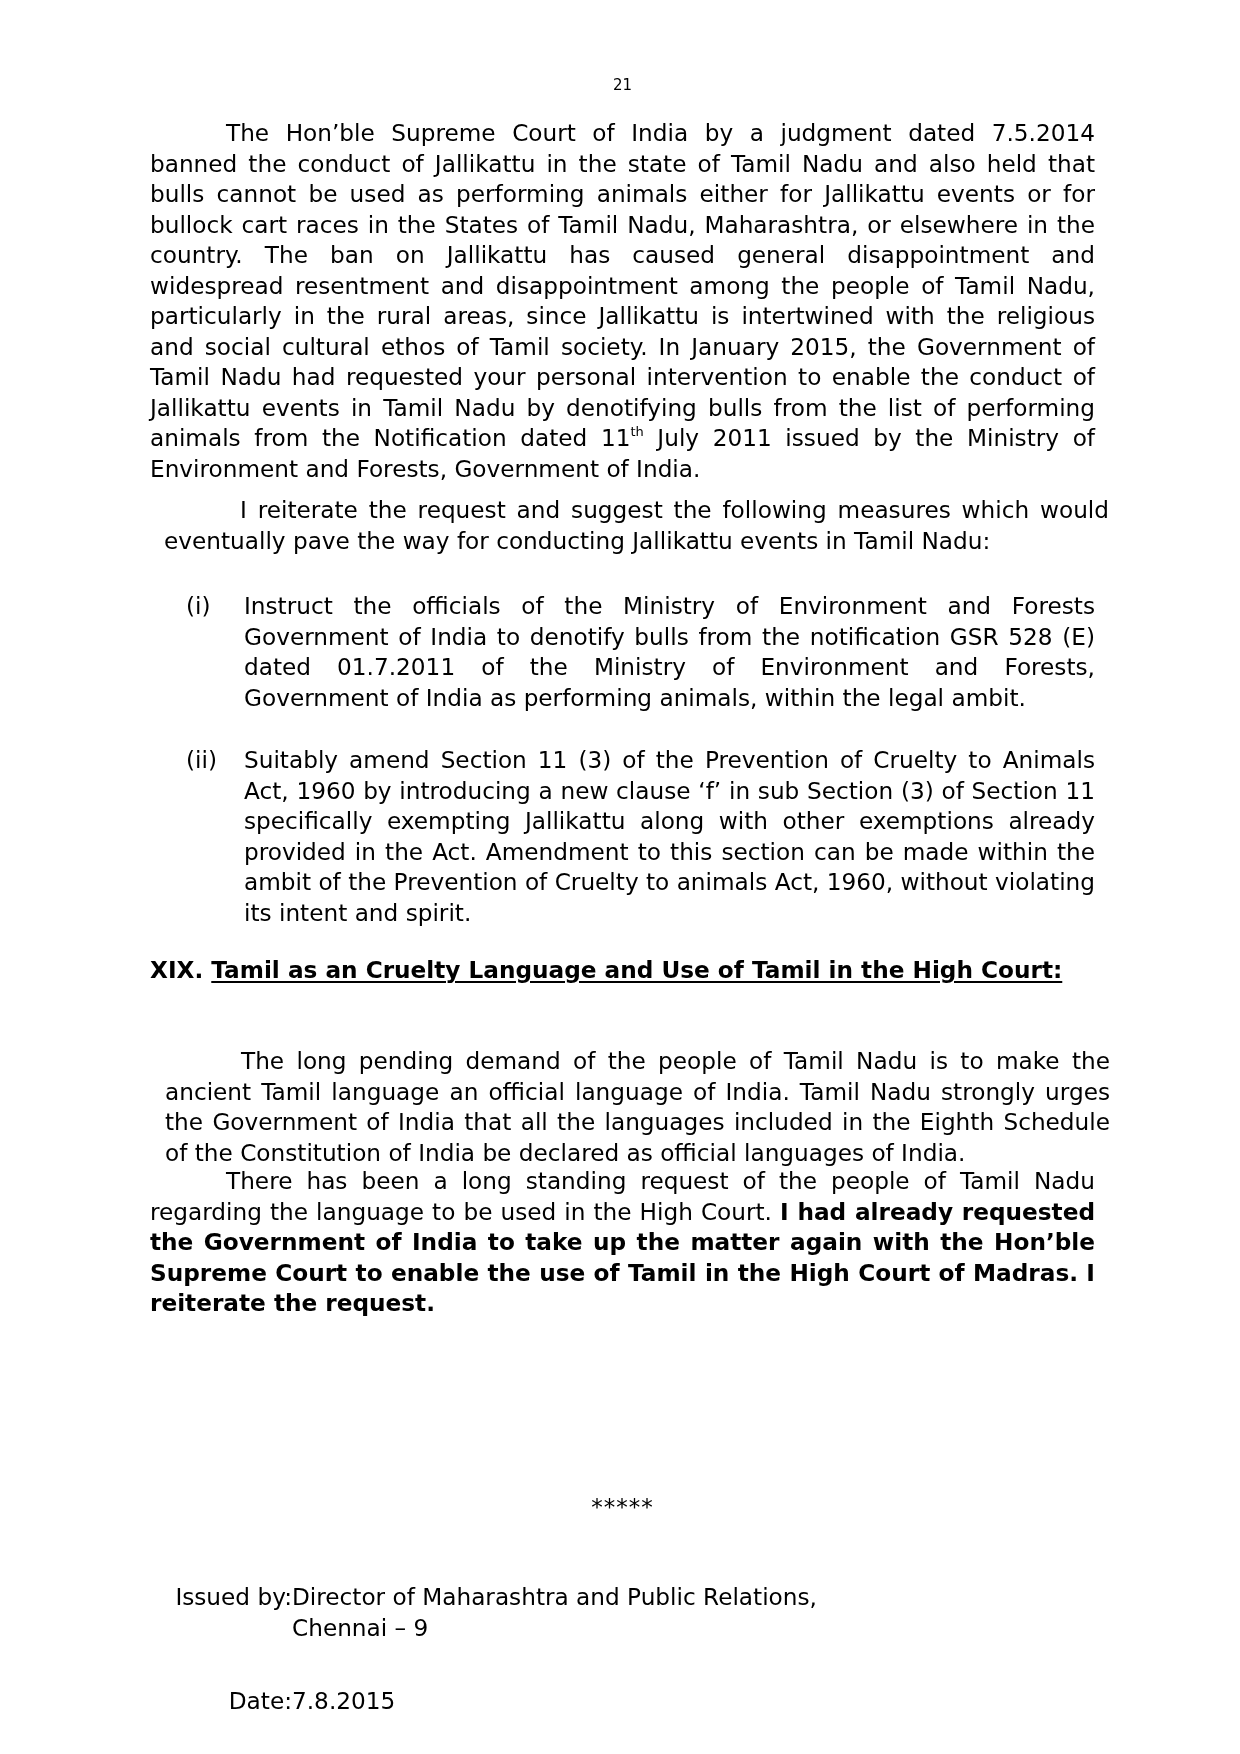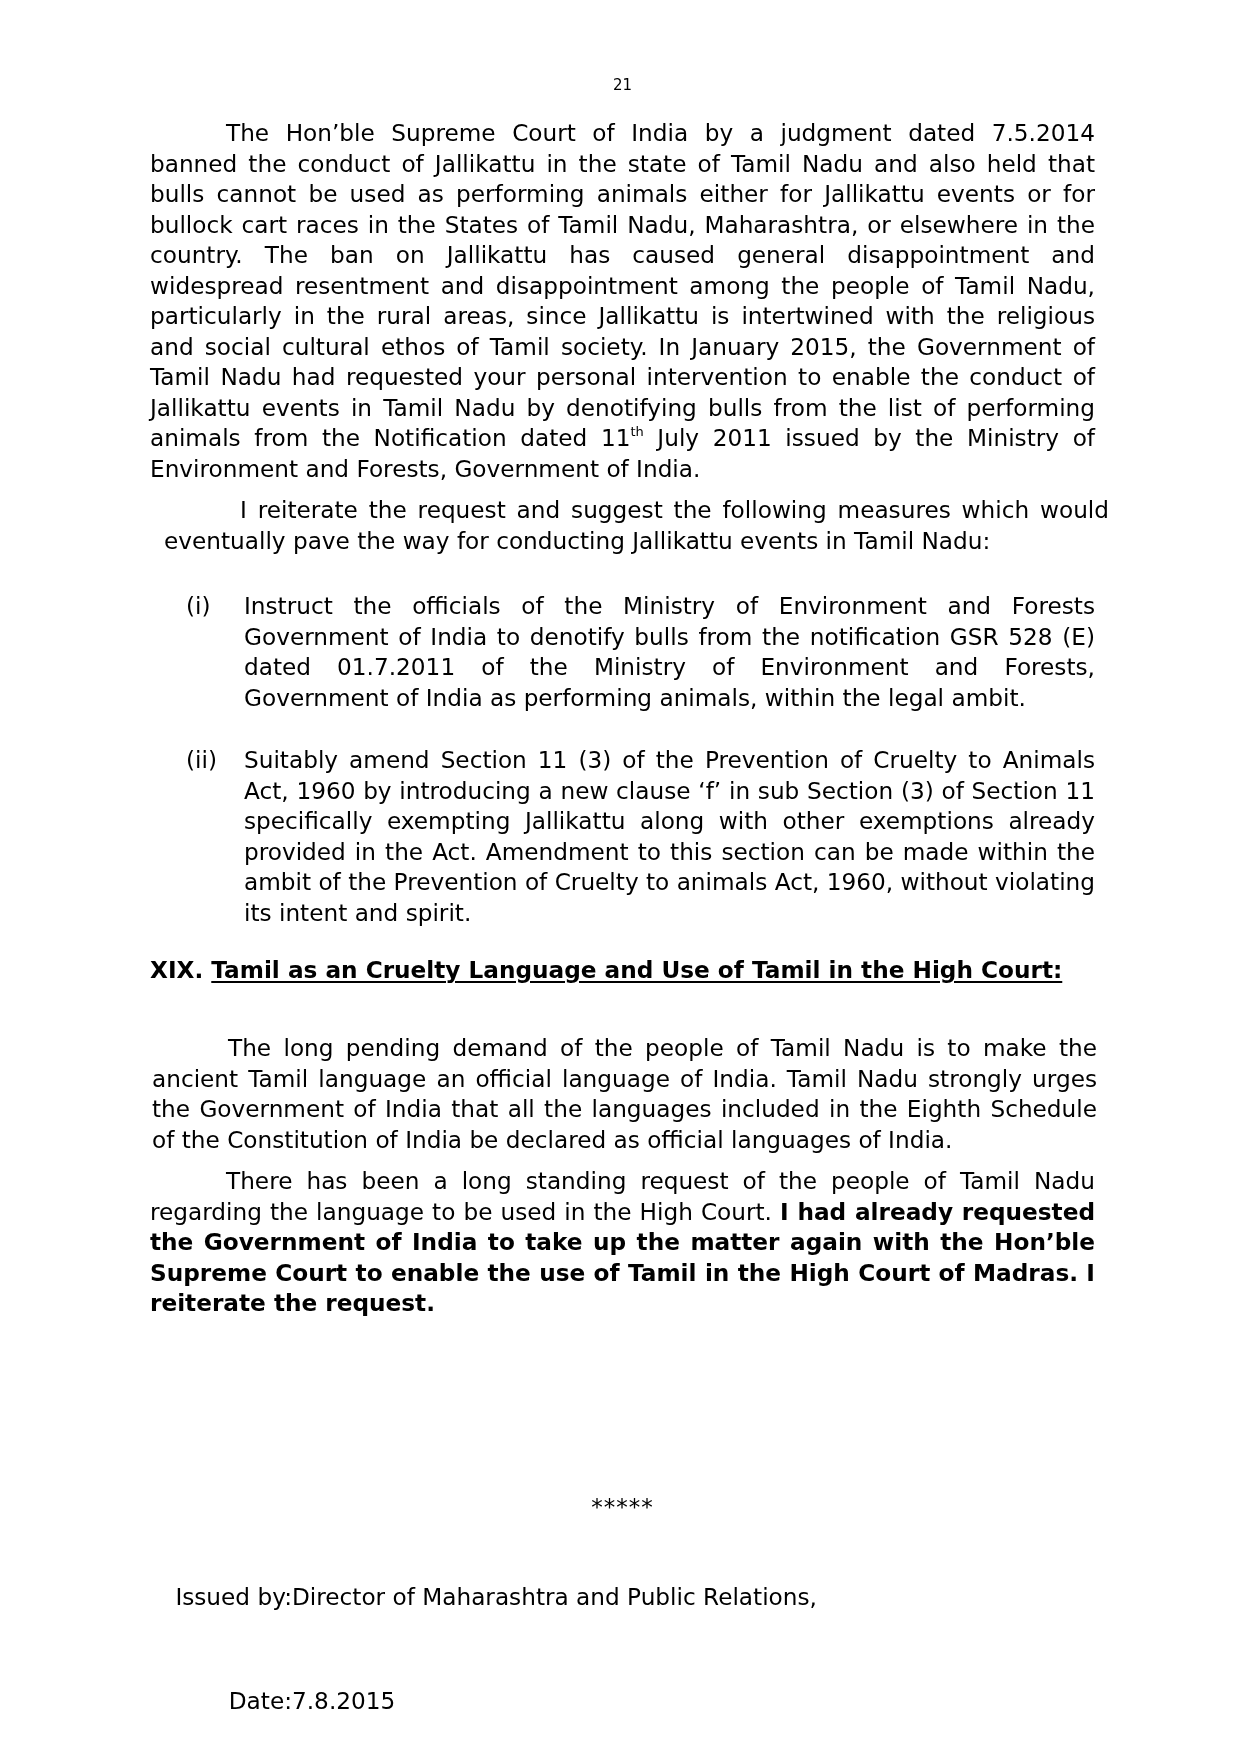--- a/index.html
+++ b/index.html
@@ -38,27 +38,28 @@
 
   <div class="list-item" style="top:745px;">
     <span class="marker">(ii)</span>
     <div class="body">Suitably amend Section 11 (3) of the Prevention of Cruelty to Animals Act, 1960 by introducing a new clause ‘f’ in sub Section (3) of Section 11 specifically exempting Jallikattu along with other exemptions already provided in the Act.  Amendment to this section can be made within the ambit of the Prevention of Cruelty to animals Act, 1960, without violating its intent and spirit.</div>
   </div>
 
   <div class="heading" style="top:955px;">
     <span>XIX.</span> <span class="title">Tamil as an Cruelty Language and Use of Tamil in the High Court:</span>
   </div>
 
-  <p class="para" style="top:1031px; margin:2px;"><span class="ind"></span><span>The long pending demand of the people of Tamil Nadu is to make the ancient Tamil language an official language of India.  Tamil Nadu strongly urges the Government of India that all the languages included in the Eighth Schedule of the Constitution of India be declared as official languages of India.</span></p>
+  <p class="para" style="top:1031px; margin:15px;"><span class="ind"></span><span>The long pending demand of the people of Tamil Nadu is to make the ancient Tamil language an official language of India.  Tamil Nadu strongly urges the Government of India that all the languages included in the Eighth Schedule of the Constitution of India be declared as official languages of India.</span></p>
 
   <p class="para" style="top:1166px; margin:0;"><span class="ind"></span><span>There has been a long standing request of the people of Tamil Nadu regarding the language to be used in the High Court.  </span><span class="bold">I had already requested the Government of India to take up the matter again with the Hon’ble Supreme Court to enable the use of Tamil in the High Court of Madras. I reiterate the request.</span></p>
 
   <div class="stars">*****</div>
 
   <div class="meta" style="top:1582px;">
     <div><span class="lbl">Issued by:</span><span>Director of Maharashtra and Public Relations,</span></div>
+    <div class="val2">Chennai – 9</div>
   </div>
 
   <div class="meta" style="top:1661px;margin-top:25px;">
     <span class="lbl">Date:</span><span>7.8.2015</span>
   </div>
 
 </div>
 
 </body></html>

